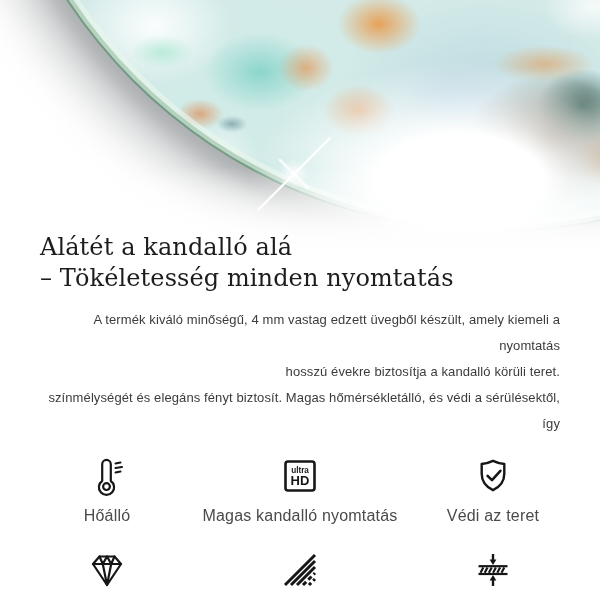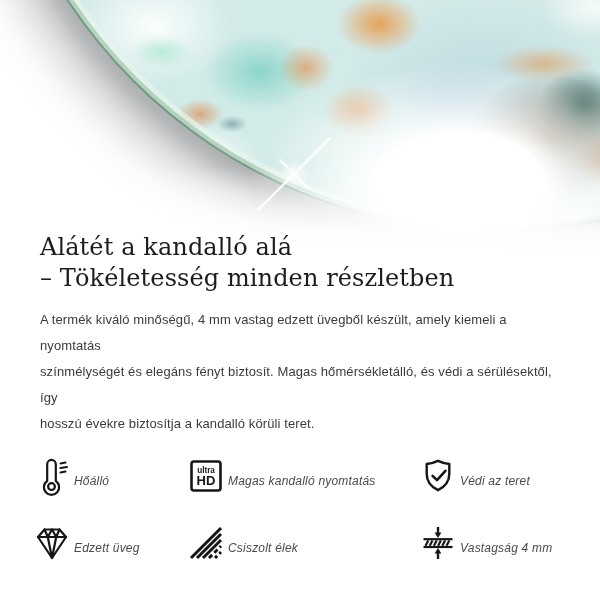--- a/index.html
+++ b/index.html
@@ -47,29 +47,29 @@
     position:absolute;left:0;top:0;width:100%;height:100%;
     background:linear-gradient(to bottom, rgba(255,255,255,0) 66%, rgba(255,255,255,.88) 92%, #ffffff 100%);
   }
   .sparkle{position:absolute;left:252px;top:132px;}
   
   .content{position:absolute;left:40px;right:40px;top:232px;}
   h1{
     margin:0;font-family:"DejaVu Serif","Liberation Serif",serif;font-weight:400;
     font-size:24px;line-height:31px;color:#1d1d1d;letter-spacing:.1px;
   }
-  .desc{margin-top:13px;font-size:13px;line-height:26px;color:#3b3b3b;letter-spacing:.1px;}
+  .desc{margin-top:13px;font-size:13px;line-height:26px;color:#3b3b3b;letter-spacing:.1px;text-align:right;}
   
   .features{
     display:grid;grid-template-columns:154px 232px 154px;row-gap:23px;
     margin:17px -10px 0 -10px;
   }
-  .feature{display:flex;flex-direction:row;align-items:center;text-align:center;}
+  .feature{display:flex;flex-direction:column;align-items:center;text-align:center;}
   .ficon{height:44px;display:flex;align-items:center;justify-content:center;}
-  .flabel{margin-top:9px;font-size:12px;color:#4a4a4a;letter-spacing:.2px;white-space:nowrap;font-style:italic;}
+  .flabel{margin-top:9px;font-size:16px;color:#4a4a4a;letter-spacing:.2px;white-space:nowrap;}
   svg{display:block;}
 </style>
 </head>
 <body>
 
 <div class="page">
 
   <div class="hero">
     <div class="disc"></div>
     <div class="hero-glow"></div>
@@ -83,27 +83,27 @@
       </defs>
       <circle cx="42" cy="42" r="15" fill="url(#sg)" opacity=".9"></circle>
       <line x1="6" y1="78" x2="78" y2="6" stroke="#ffffff" stroke-width="2.4" stroke-linecap="round" opacity=".95"></line>
       <line x1="28" y1="28" x2="56" y2="56" stroke="#ffffff" stroke-width="2.6" stroke-linecap="round" opacity=".8"></line>
     </svg>
   </div>
 
   <div class="content">
     <h1>
       <span style="display:block">Alátét a kandalló alá</span>
-      <span style="display:block">– Tökéletesség minden részletben</span>
+      <span style="display:block">– Tökéletesség minden nyomtatás</span>
     </h1>
 
     <div class="desc">
       <div>A termék kiváló minőségű, 4 mm vastag edzett üvegből készült, amely kiemeli a nyomtatás</div>
+      <div>hosszú évekre biztosítja a kandalló körüli teret.</div>
       <div>színmélységét és elegáns fényt biztosít. Magas hőmérsékletálló, és védi a sérülésektől, így</div>
-      <div>hosszú évekre biztosítja a kandalló körüli teret.</div>
     </div>
 
     <div class="features">
 
       <div class="feature">
         <span class="ficon">
           <svg width="44" height="44" viewBox="0 0 44 44" fill="none" stroke="#161616" stroke-width="2.2" stroke-linecap="round" stroke-linejoin="round">
             <path d="M17.2 27V10.2a4.3 4.3 0 0 1 8.6 0V27a7.6 7.6 0 1 1-8.6 0"></path>
             <circle cx="21.5" cy="32.6" r="3.4"></circle>
             <line x1="30.5" y1="9.6" x2="35.5" y2="8.6" stroke-width="2"></line>

